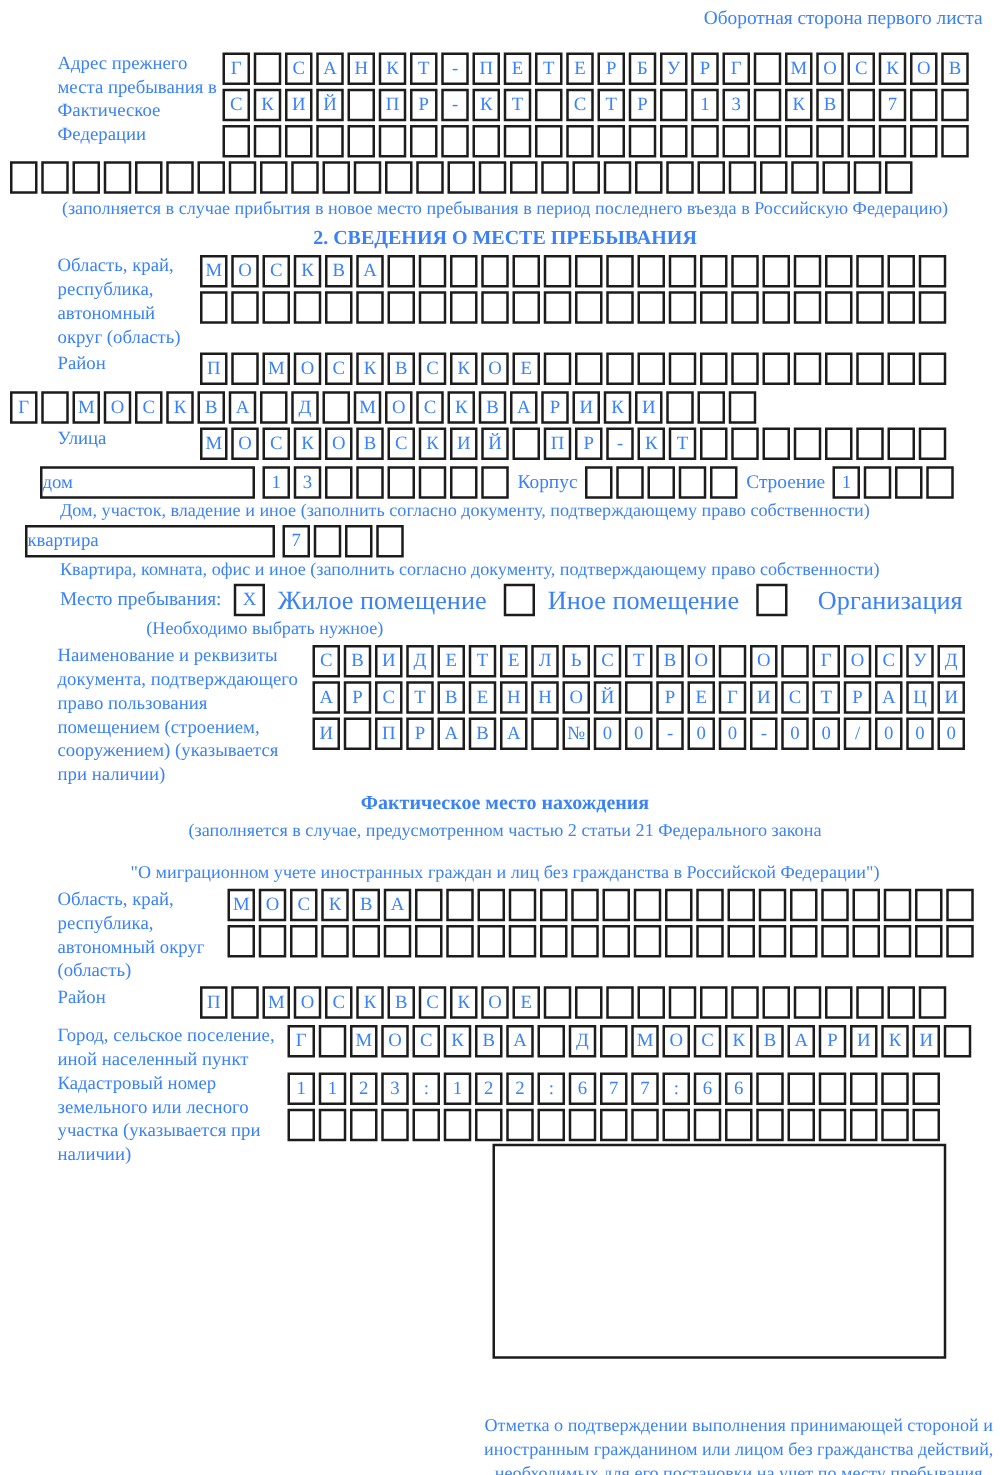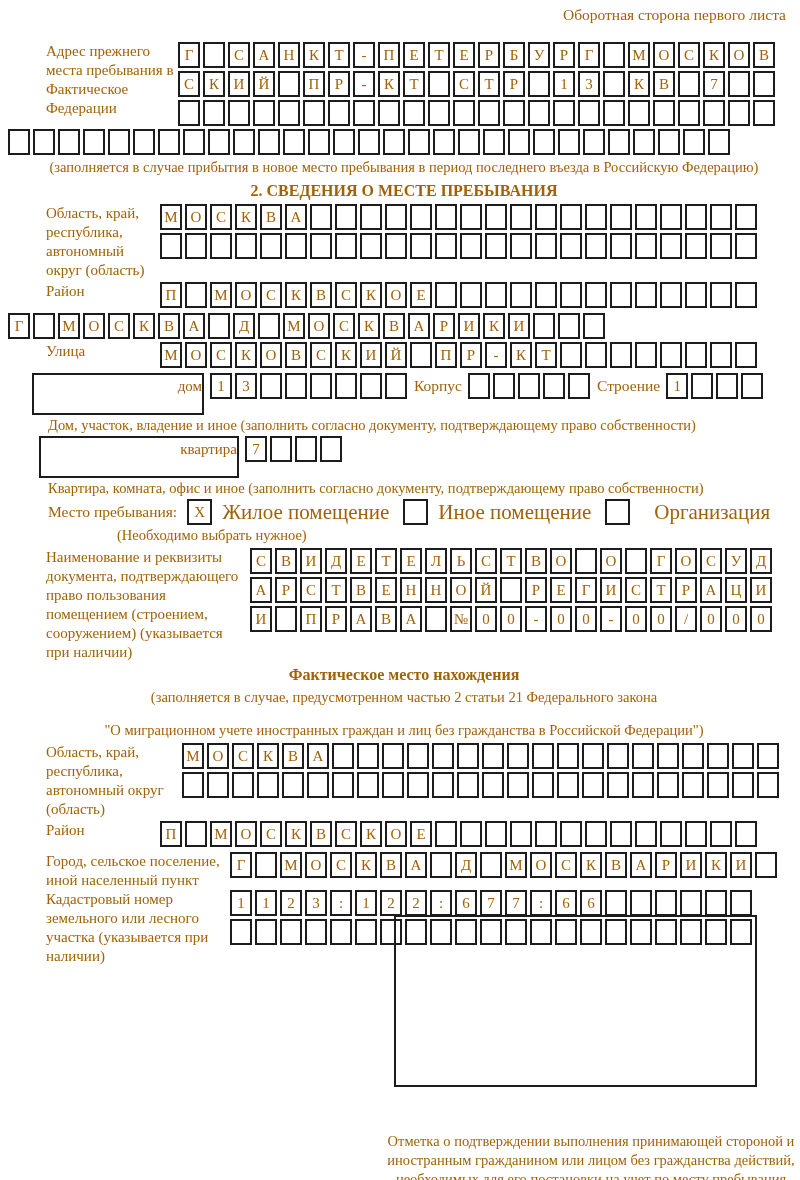--- a/index.html
+++ b/index.html
@@ -1,32 +1,32 @@
 <!DOCTYPE html>
 <html><head>
 <meta charset="utf-8">
 <style>
   html,body{margin:0;padding:0;background:#fff;}
-  .page{position:relative;width:800px;height:1180px;background:#fff;color:#a16207;
+  .page{position:relative;width:800px;height:1180px;background:#fff;color:#3b82f6;
         font-family:"Liberation Serif", serif;overflow:hidden;box-sizing:border-box;
         padding:6px 0 0 8px;}
   .top-note{text-align:right;padding-right:14px;font-size:15.5px;margin-bottom:18px;}
   .frow{display:flex;align-items:flex-start;}
   .flabel{box-sizing:border-box;padding-left:38px;font-size:15px;line-height:19px;flex-shrink:0;}
   .w-prev{width:170px;} .w-s2{width:152px;} .w-doc{width:242px;}
   .w-actreg{width:174px;} .w-actdis{width:152px;} .w-actcity{width:222px;} .w-cad{width:222px;}
   .cellcol{display:flex;flex-direction:column;}
   .cellrow{display:flex;margin-bottom:3px;}
   .cell{box-sizing:border-box;width:22px;height:26px;border:2px solid #1c1c1c;margin-right:3px;
         text-align:center;font-size:15px;line-height:22px;flex-shrink:0;}
   .fullrow{margin-left:0;}
   .cnote{text-align:center;font-size:14.5px;line-height:19px;margin-bottom:3px;}
   .heading{text-align:center;font-size:16px;font-weight:bold;line-height:21px;margin-bottom:3px;}
   .house-row{display:flex;align-items:flex-start;margin-left:24px;margin-bottom:1px;}
-  .wide-box{box-sizing:border-box;border:2px solid #1c1c1c;height:42px;text-align:right;
+  .wide-box{box-sizing:border-box;border:2px solid #1c1c1c;height:26px;text-align:left;
         line-height:22px;font-size:15px;flex-shrink:0;}
   .dom-box{width:172px;margin-right:6px;}
   .kv-box{width:200px;margin-right:6px;}
   .inline-lb{font-size:15.5px;line-height:26px;margin:0 6px 0 4px;white-space:nowrap;}
   .lnote{font-size:14.5px;line-height:18px;padding-left:40px;margin-bottom:2px;}
   .stay-row{display:flex;align-items:center;margin-left:40px;margin-bottom:2px;}
   .stay-lb{font-size:15.5px;margin-right:10px;white-space:nowrap;}
   .checkbox{box-sizing:border-box;width:25px;height:26px;border:2px solid #1c1c1c;text-align:center;
         line-height:22px;font-size:15px;flex-shrink:0;}
   .opt-lb{font-size:21px;margin:0 14px 0 10px;white-space:nowrap;}
@@ -332,21 +332,21 @@
     <div class="inline-lb">Строение</div>
     <div class="cellrow" style="margin-bottom:0;">
         <span class="cell">1</span>
         <span class="cell"></span>
         <span class="cell"></span>
         <span class="cell"></span>
       </div>
   </div>
   <div class="lnote">Дом, участок, владение и иное (заполнить согласно документу, подтверждающему право собственности)</div>
 
-  <div class="house-row" style="margin-left:31px;">
+  <div class="house-row" style="margin-left:12px;">
     <div class="wide-box kv-box">квартира</div>
     <div class="cellrow" style="margin-bottom:0;">
         <span class="cell">7</span>
         <span class="cell"></span>
         <span class="cell"></span>
         <span class="cell"></span>
       </div>
   </div>
   <div class="lnote">Квартира, комната, офис и иное (заполнить согласно документу, подтверждающему право собственности)</div>
 

